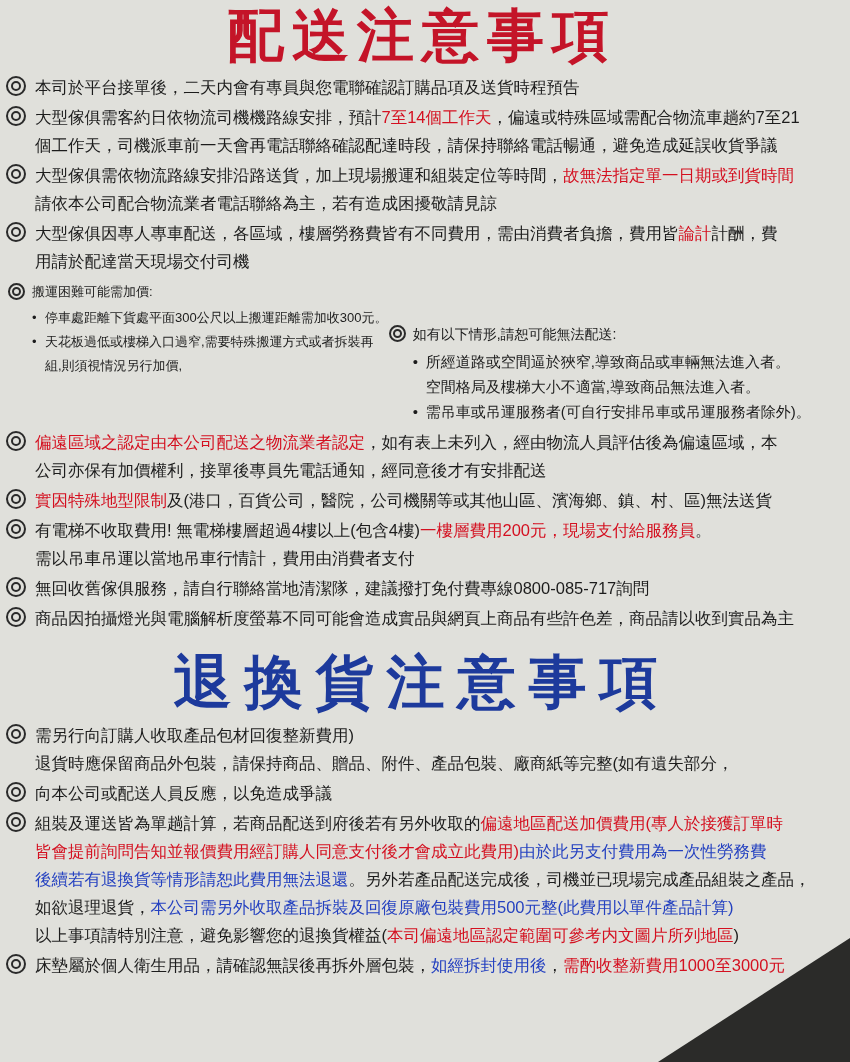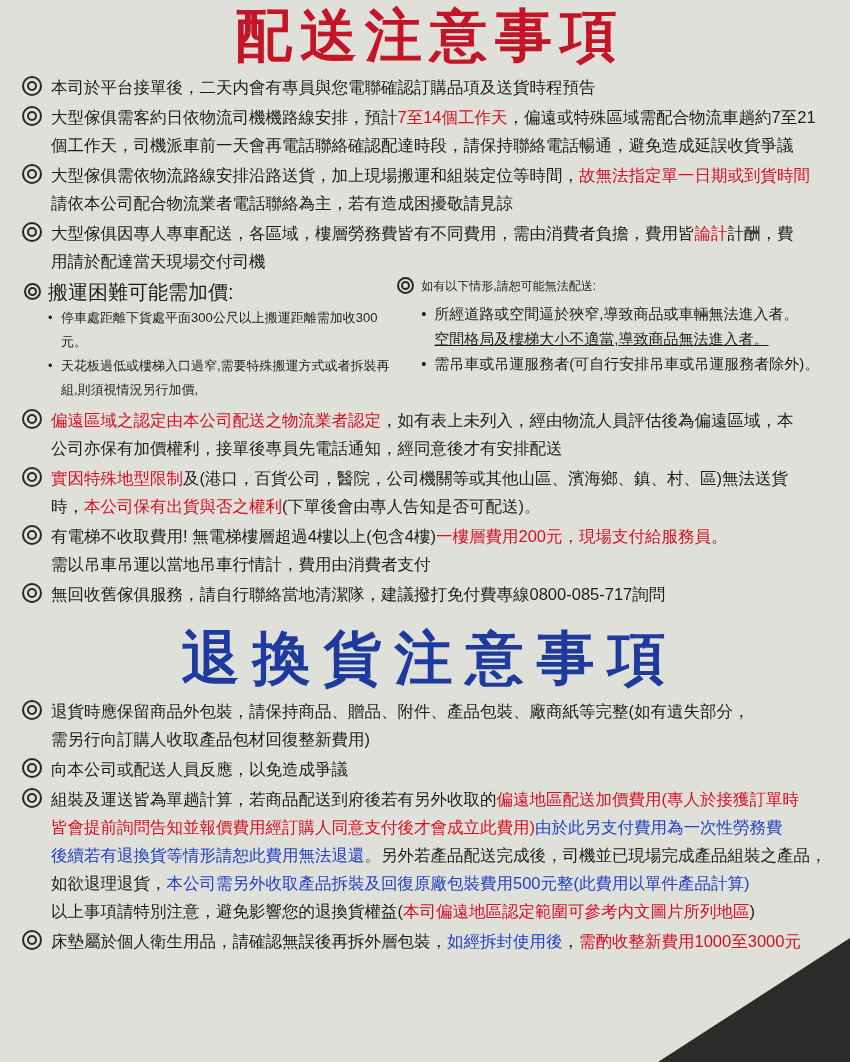--- a/index.html
+++ b/index.html
@@ -5,21 +5,21 @@
   html,body{margin:0;padding:0;}
   body{background:#b0b0ae;}
   .page{
     width:850px;height:1062px;
     position:relative;overflow:hidden;
     background:var(--bg,#e0e0db);
     font-family:"Liberation Sans","DejaVu Sans",sans-serif;
     color:#1c1c1c;
     margin:0 auto;
   }
-  .content{padding:2px 12px 0 22px;}
+  .content{padding:2px 12px 0 6px;}
   .sec-title{
     text-align:center;font-weight:bold;line-height:1.04;
     margin:4px 0 8px 0;
   }
   .sec-title.red{color:var(--title-red,#c41428);font-size:57px;letter-spacing:8px;}
   .sec-title.blue{color:var(--title-blue,#1d3a9c);font-size:58px;letter-spacing:13px;margin-top:20px;}
   .notice-item{display:flex;align-items:flex-start;margin:2px 0;}
   .mark{
     flex:0 0 auto;width:20px;height:20px;
     border:2px solid #2a2a2a;border-radius:50%;
@@ -34,28 +34,28 @@
   .mark.sm::after{inset:2px;}
   .item-body{flex:1;font-size:16.5px;line-height:28px;}
   .item-line{white-space:nowrap;}
   .c-red{color:var(--red,#d41020);}
   .c-blue{color:var(--blue,#2441c0);}
   
   .cols{display:flex;margin:6px 0 4px 0;}
   .col{box-sizing:border-box;}
   .col.left{width:46%;padding-left:2px;}
   .col.right{width:54%;margin-top:-6px;}
-  .col-head{display:flex;align-items:flex-start;font-size:20px;line-height:22px;}
-  .col.right .col-head{font-size:12px;line-height:23px;}
+  .col-head{display:flex;align-items:flex-start;font-size:13px;line-height:22px;}
+  .col.right .col-head{font-size:14px;line-height:23px;margin-top:48px;}
   .col-bullets{margin-top:3px;}
   .sub-line{display:flex;align-items:flex-start;padding-left:24px;}
   .col.left .sub-line{font-size:13px;line-height:24px;}
   .col.right .sub-line{font-size:15px;line-height:25px;}
   .sub-line .dot{width:13px;flex:0 0 auto;}
-  .sub-line.no-dot{padding-left:37px;text-decoration:underline;}
+  .sub-line.no-dot{padding-left:37px;}
   
   .ribbon{
     position:absolute;right:0;bottom:0;
     width:192px;height:124px;
     background:var(--ribbon-bg,#2b2b29);
     clip-path:polygon(100% 0,100% 100%,0 100%);
   }
   .ribbon span{
     position:absolute;left:30px;top:52px;
     transform:rotate(-33deg);transform-origin:left center;
@@ -144,46 +144,51 @@
           <span class="mark"></span>
           <div class="item-body">
             <div class="item-line"><span class="c-red">偏遠區域之認定由本公司配送之物流業者認定</span><span>，如有表上未列入，經由物流人員評估後為偏遠區域，本</span></div>
             <div class="item-line"><span>公司亦保有加價權利，接單後專員先電話通知，經同意後才有安排配送</span></div>
           </div>
         </div>
         <div class="notice-item">
           <span class="mark"></span>
           <div class="item-body">
             <div class="item-line"><span class="c-red">實因特殊地型限制</span><span>及(港口，百貨公司，醫院，公司機關等或其他山區、濱海鄉、鎮、村、區)無法送貨</span></div>
-            <div class="item-line"><span>時，</span><span class="c-red">本公司保有出貨與否之權利</span><span>(下單後會由專人告知是否可配送)。</span></div>
           </div>
         </div>
         <div class="notice-item">
           <span class="mark"></span>
           <div class="item-body">
             <div class="item-line"><span>有電梯不收取費用! 無電梯樓層超過4樓以上(包含4樓)</span><span class="c-red">一樓層費用200元，現場支付給服務員</span><span>。</span></div>
             <div class="item-line"><span>需以吊車吊運以當地吊車行情計，費用由消費者支付</span></div>
           </div>
         </div>
         <div class="notice-item">
           <span class="mark"></span>
           <div class="item-body">
             <div class="item-line"><span>無回收舊傢俱服務，請自行聯絡當地清潔隊，建議撥打免付費專線0800-085-717詢問</span></div>
           </div>
         </div>
+        <div class="notice-item">
+          <span class="mark"></span>
+          <div class="item-body">
+            <div class="item-line"><span>商品因拍攝燈光與電腦解析度螢幕不同可能會造成實品與網頁上商品有些許色差，商品請以收到實品為主</span></div>
+          </div>
+        </div>
       </div>
 
     <div class="sec-title blue">退換貨注意事項</div>
 
     <div>
         <div class="notice-item">
           <span class="mark"></span>
           <div class="item-body">
+            <div class="item-line"><span>需另行向訂購人收取產品包材回復整新費用)</span></div>
             <div class="item-line"><span>退貨時應保留商品外包裝，請保持商品、贈品、附件、產品包裝、廠商紙等完整(如有遺失部分，</span></div>
-            <div class="item-line"><span>需另行向訂購人收取產品包材回復整新費用)</span></div>
           </div>
         </div>
         <div class="notice-item">
           <span class="mark"></span>
           <div class="item-body">
             <div class="item-line"><span>向本公司或配送人員反應，以免造成爭議</span></div>
           </div>
         </div>
         <div class="notice-item">
           <span class="mark"></span>

